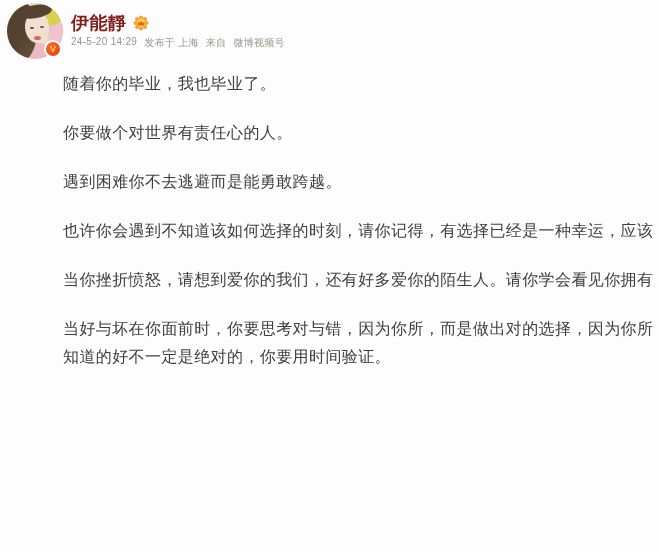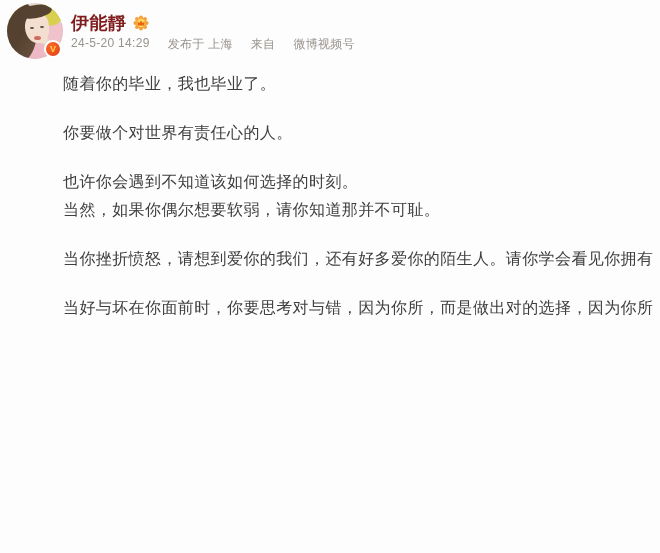--- a/index.html
+++ b/index.html
@@ -69,23 +69,22 @@
     display: flex; align-items: center; gap: 6px;
   }
   .author-name {
     font-size: 18px; font-weight: bold; color: #7f1d1d;
     letter-spacing: 0.5px; cursor: pointer;
   }
   .crown-icon { width: 16px; height: 16px; display: inline-block; }
 
   .meta-row {
     position: absolute; left: 71px; top: 36px;
-    font-size: 12px; color: #99938d; letter-spacing: 0.3px;
+    font-size: 10px; color: #99938d; letter-spacing: 0.3px;
     display: flex;
-    gap: 11px;
   }
   .meta-row span { margin-right: 7px; }
   .meta-row .source-link { cursor: pointer; margin-right: 12px; }
 
   
   .post-body {
     position: absolute; left: 63px; top: 62px; width: 594px;
     color: #3e3e3e;
     font-size: 16px; line-height: 28px; letter-spacing: 0.4px;
   }
@@ -136,26 +135,27 @@
   </div>
 
   <div class="post-body">
       <div class="paragraph">
         <div class="line">随着你的毕业，我也毕业了。</div>
       </div>
       <div class="paragraph">
         <div class="line">你要做个对世界有责任心的人。</div>
       </div>
       <div class="paragraph">
-        <div class="line">也许你会遇到不知道该如何选择的时刻。</div>
-        <div class="line">当然，如果你偶尔想要软弱，请你知道那并不可耻。</div>
+        <div class="line">遇到困难你不去逃避而是能勇敢跨越。</div>
       </div>
       <div class="paragraph">
+        <div class="line">也许你会遇到不知道该如何选择的时刻，请你记得，有选择已经是一种幸运，应该</div>
       </div>
       <div class="paragraph">
         <div class="line">当你挫折愤怒，请想到爱你的我们，还有好多爱你的陌生人。请你学会看见你拥有</div>
       </div>
       <div class="paragraph">
         <div class="line">当好与坏在你面前时，你要思考对与错，因为你所，而是做出对的选择，因为你所</div>
+        <div class="line">知道的好不一定是绝对的，你要用时间验证。</div>
       </div>
     </div>
 
 </div>
 
 </body></html>

